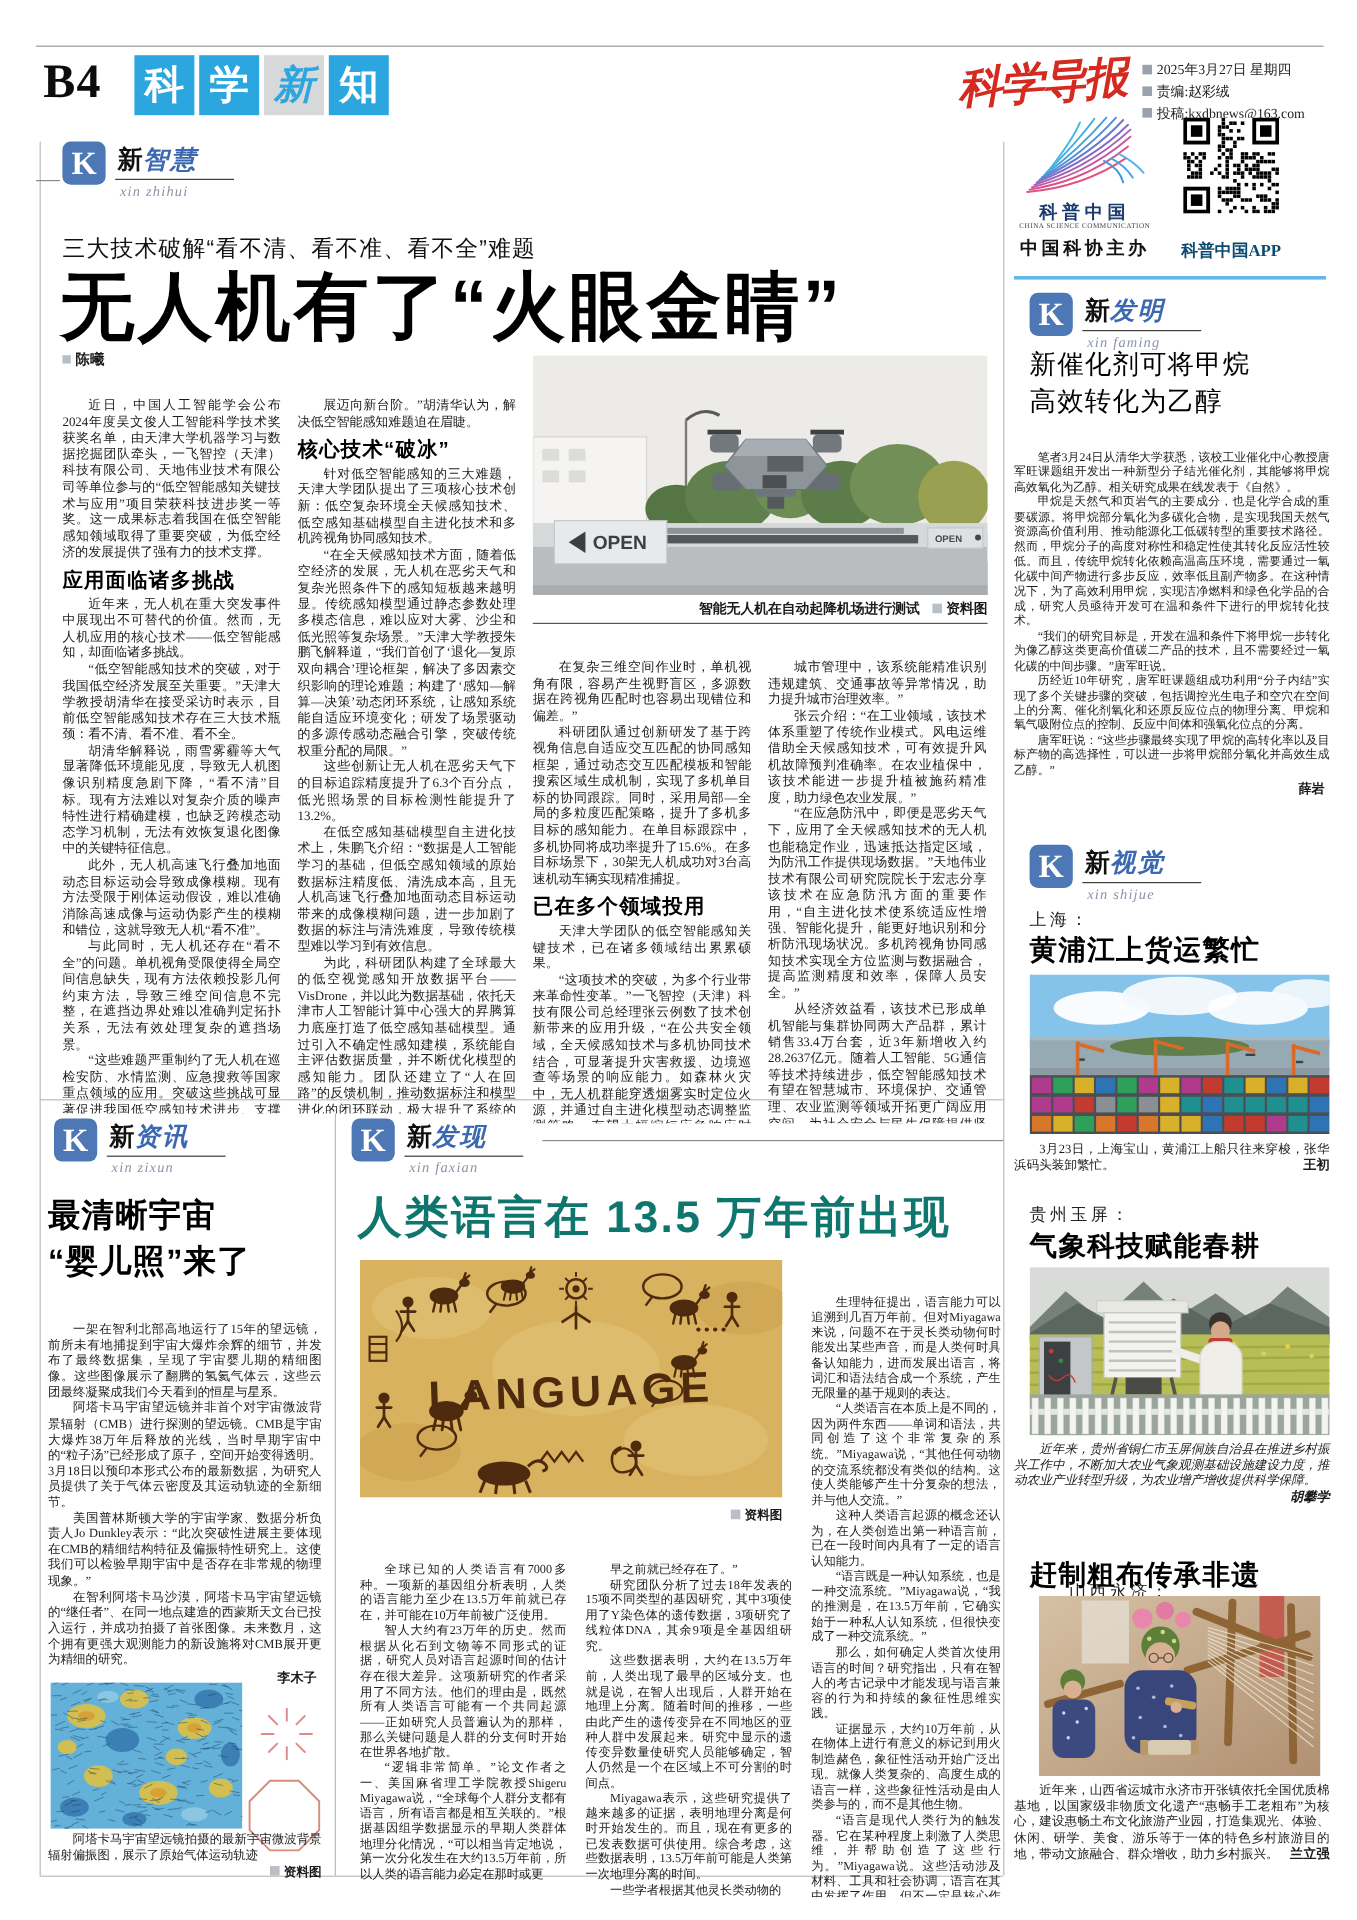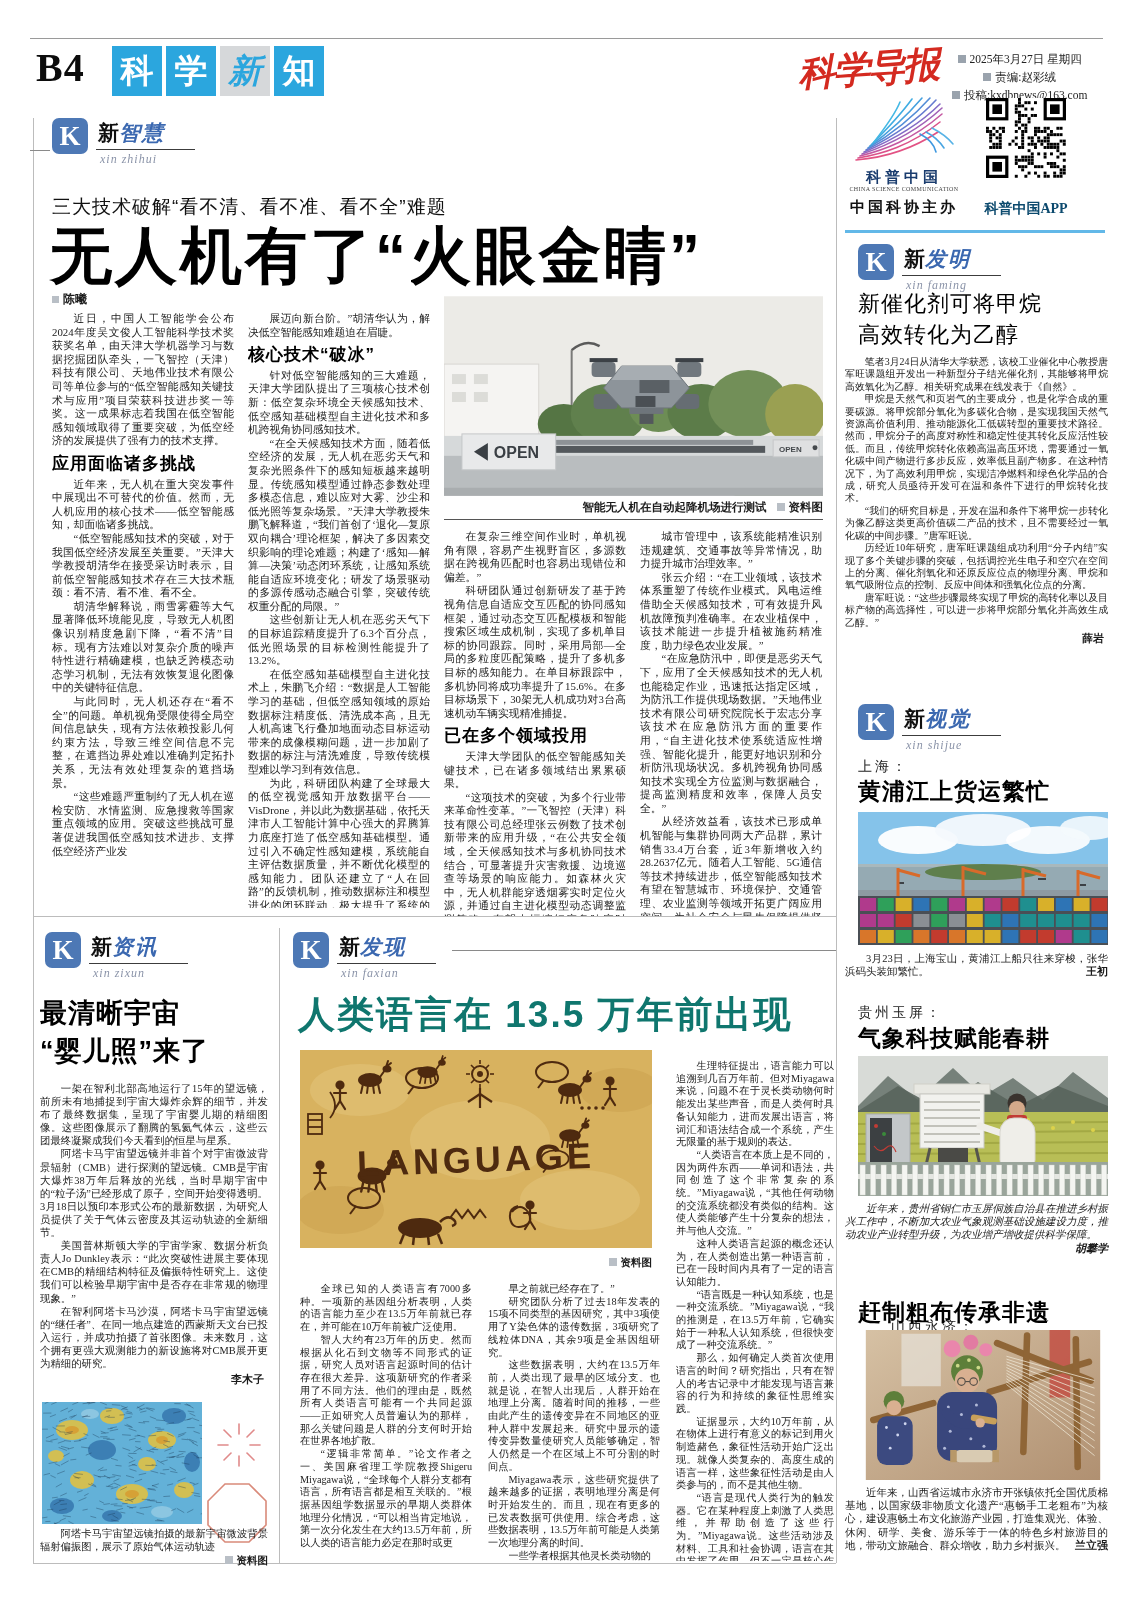--- a/index.html
+++ b/index.html
@@ -19,36 +19,36 @@
   #rule-badge-faxian{left:452px;top:950px;width:384px;height:1px;background:#8a8a8a;}
 
   
   #page-number{left:36px;top:44px;font-size:40px;font-weight:bold;color:#0c0c0c;letter-spacing:1px;}
   #section-logo{left:112px;top:46px;display:flex;gap:4px;}
   .logo-block{width:50px;height:50px;background:#2ba6de;color:#fff;font-weight:bold;font-size:33px;
               display:flex;align-items:center;justify-content:center;font-family:"Liberation Serif",serif;}
   .logo-block.alt{background:#d6d8da;color:#2ba6de;font-style:italic;}
   #masthead{left:798px;top:44px;width:152px;color:#d42a20;font-size:37px;font-weight:bold;font-style:italic;
             transform:rotate(-4deg);letter-spacing:-2px;white-space:nowrap;}
-  #pub-info{left:952px;top:50px;font-size:11.5px;line-height:18px;color:#222;text-align:center;}
+  #pub-info{left:952px;top:50px;font-size:11.5px;line-height:18px;color:#222;}
   .sq{display:inline-block;width:8px;height:8px;background:#9aa3ad;margin-right:4px;}
   .sq.sm{width:7px;height:7px;background:#b9bfc6;}
 
   
   .badge{position:absolute;display:flex;gap:8px;align-items:flex-start;}
   .badge .k{width:36px;height:36px;border-radius:7px;background:#4d78b5;color:#fff;
             font-weight:bold;font-size:27px;display:flex;align-items:center;justify-content:center;}
   .badge .nmwrap{display:flex;flex-direction:column;}
   .badge .nm{border-bottom:1.5px solid #3c3c3c;padding:1px 30px 2px 2px;white-space:nowrap;}
   .badge .pre{font-weight:bold;font-size:21px;color:#101010;}
   .badge .suf{font-weight:bold;font-style:italic;font-size:21px;color:#3b68b0;letter-spacing:2px;}
   .badge .py{font-style:italic;font-size:12px;color:#8a93a8;padding:2px 0 0 4px;letter-spacing:1px;}
 
   
-  .bt{position:absolute;font-size:10.8px;line-height:13.6px;text-align:justify;overflow:hidden;color:#1b1b1b;}
+  .bt{position:absolute;font-size:10.8px;line-height:13.6px;text-align:justify;overflow:hidden;color:#1b1b1b;margin-top:20px;}
   .bt p{margin:0;text-indent:2em;}
   .sub{font-family:"Liberation Sans",sans-serif;font-weight:bold;font-size:17px;
        margin:9px 0 7px;text-indent:0;letter-spacing:1px;color:#000;}
   .auth{text-align:right;font-family:"Liberation Sans",sans-serif;font-weight:bold;font-size:11px;
         margin-top:3px;padding-right:4px;text-indent:0;}
 
   
   #smart-kicker{left:52px;top:194px;font-family:"Liberation Sans",sans-serif;font-size:19px;
                 letter-spacing:1px;color:#111;}
   #smart-title{left:50px;top:214px;font-family:"Liberation Sans",sans-serif;font-weight:bold;
@@ -359,20 +359,21 @@
 
   <div class="bt" id="smart-col1">
     <div>
         <p>近日，中国人工智能学会公布2024年度吴文俊人工智能科学技术奖获奖名单，由天津大学机器学习与数据挖掘团队牵头，一飞智控（天津）科技有限公司、天地伟业技术有限公司等单位参与的“低空智能感知关键技术与应用”项目荣获科技进步奖一等奖。这一成果标志着我国在低空智能感知领域取得了重要突破，为低空经济的发展提供了强有力的技术支撑。</p>
       </div>
     <div class="sub">应用面临诸多挑战</div>
     <div>
         <p>近年来，无人机在重大突发事件中展现出不可替代的价值。然而，无人机应用的核心技术——低空智能感知，却面临诸多挑战。</p>
         <p>“低空智能感知技术的突破，对于我国低空经济发展至关重要。”天津大学教授胡清华在接受采访时表示，目前低空智能感知技术存在三大技术瓶颈：看不清、看不准、看不全。</p>
         <p>胡清华解释说，雨雪雾霾等大气显著降低环境能见度，导致无人机图像识别精度急剧下降，“看不清”目标。现有方法难以对复杂介质的噪声特性进行精确建模，也缺乏跨模态动态学习机制，无法有效恢复退化图像中的关键特征信息。</p>
+        <p>此外，无人机高速飞行叠加地面动态目标运动会导致成像模糊。现有方法受限于刚体运动假设，难以准确消除高速成像与运动伪影产生的模糊和错位，这就导致无人机“看不准”。</p>
         <p>与此同时，无人机还存在“看不全”的问题。单机视角受限使得全局空间信息缺失，现有方法依赖投影几何约束方法，导致三维空间信息不完整，在遮挡边界处难以准确判定拓扑关系，无法有效处理复杂的遮挡场景。</p>
         <p>“这些难题严重制约了无人机在巡检安防、水情监测、应急搜救等国家重点领域的应用。突破这些挑战可显著促进我国低空感知技术进步、支撑低空经济产业发</p>
       </div>
   </div>
   <div class="bt" id="smart-col2">
     <div>
         <p>展迈向新台阶。”胡清华认为，解决低空智能感知难题迫在眉睫。</p>
       </div>
     <div class="sub">核心技术“破冰”</div>
     <div>

